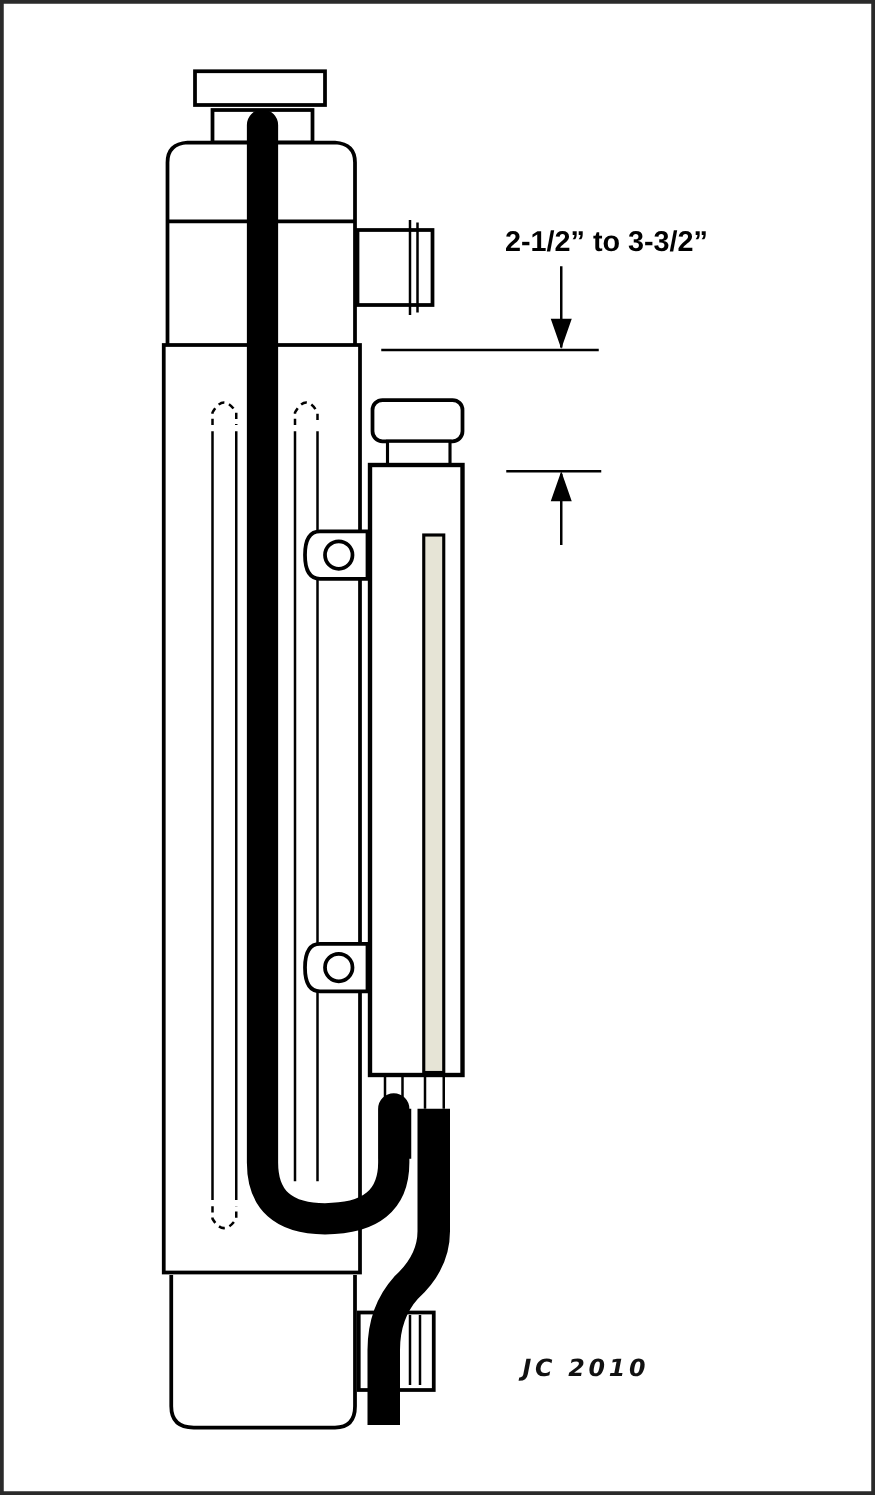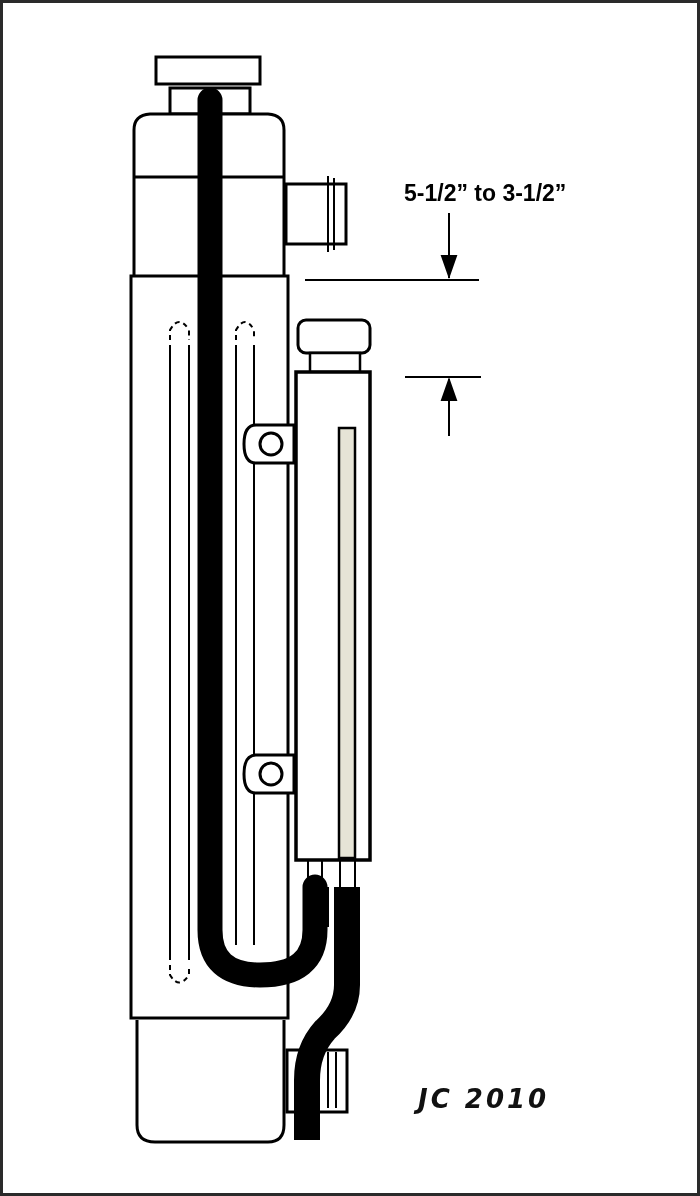--- a/index.html
+++ b/index.html
@@ -10,21 +10,21 @@
     }
     svg.diagram { position: absolute; left: 0; top: 0; }
     .dim-label {
       position: absolute; left: 404px; top: 180px; width: 240px;
       font-family: "Liberation Sans", sans-serif; font-weight: bold;
       font-size: 23px; color: #000; letter-spacing: 0px; white-space: nowrap;
     }
     .signature {
       position: absolute; left: 418px; top: 1084px;
       font-family: "DejaVu Sans", sans-serif; font-weight: bold; font-style: italic;
-      font-size: 26px; color: #111; letter-spacing: 3px; white-space: nowrap;
+      font-size: 19px; color: #111; letter-spacing: 3px; white-space: nowrap;
     }
   </style>
 </head>
 <body>
 
 <div class="frame"></div>
 
 <svg class="diagram" width="700" height="1196" viewBox="0 0 700 1196" xmlns="http://www.w3.org/2000/svg">
   <g fill="none" stroke="#000" stroke-width="3">
 
@@ -87,14 +87,14 @@
   <g stroke="#000" stroke-width="2">
     <line x1="305" y1="280" x2="479" y2="280"></line>
     <line x1="449" y1="213" x2="449" y2="278"></line>
     <polygon points="442,256 456,256 449,276" fill="#000"></polygon>
     <line x1="405" y1="377" x2="481" y2="377"></line>
     <line x1="449" y1="379" x2="449" y2="436"></line>
     <polygon points="442,400 456,400 449,380" fill="#000"></polygon>
   </g>
 </svg>
 
-<div class="dim-label">5-1/2” to 3-1/2”</div>
+<div class="dim-label">2-1/2” to 3-3/2”</div>
 <div class="signature">JC 2010</div>
 
 </body></html>

